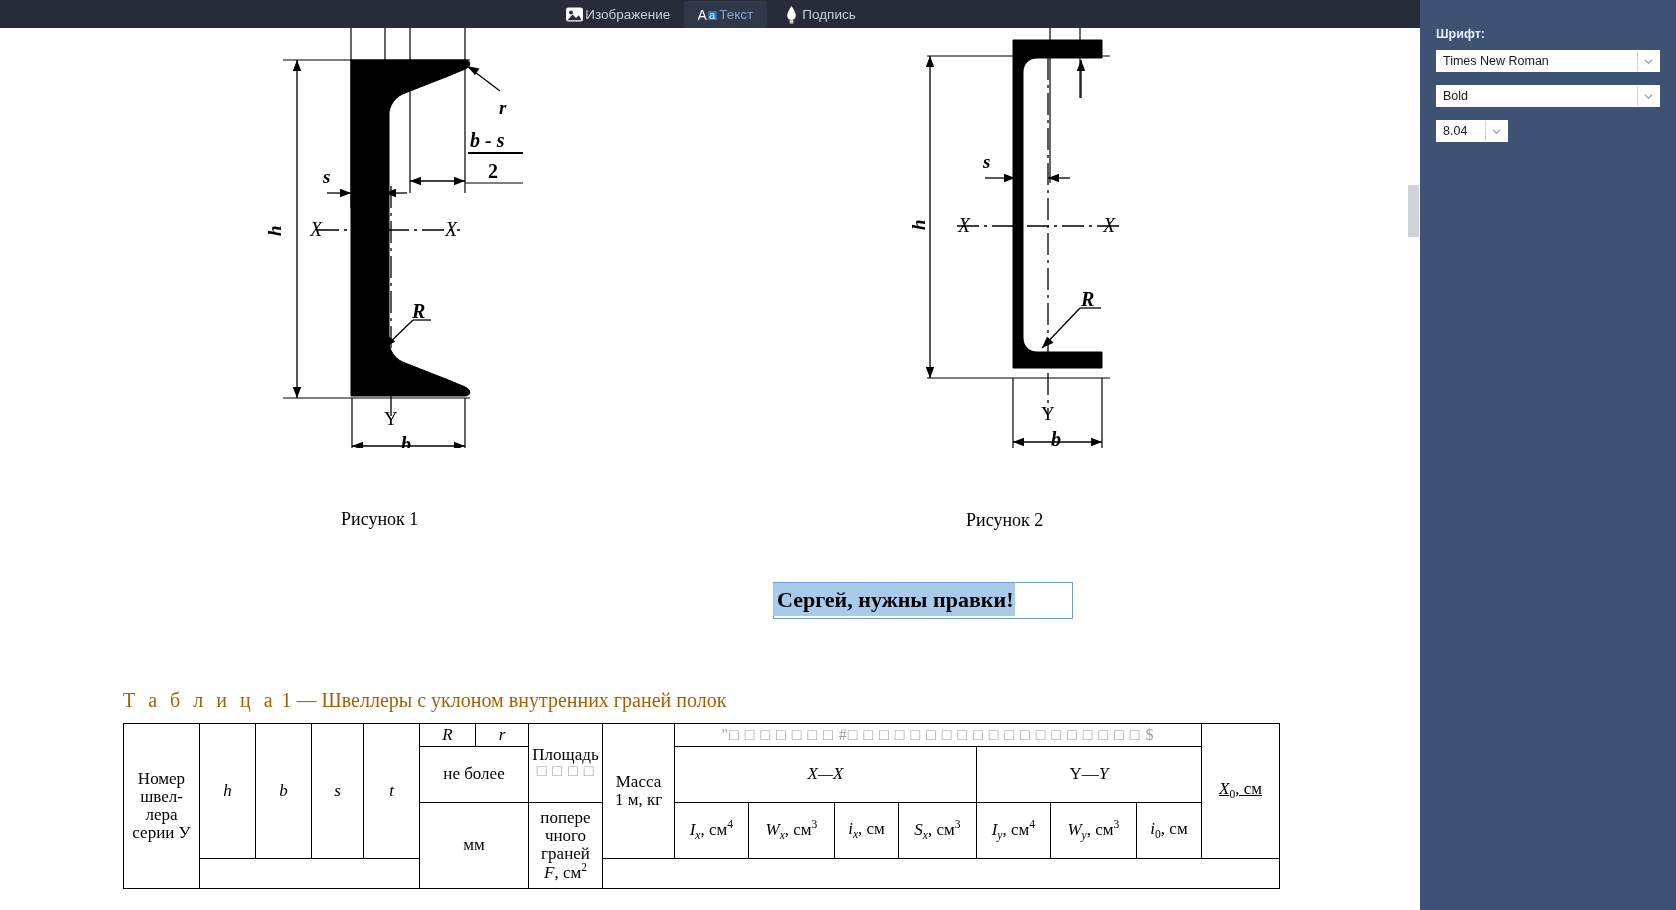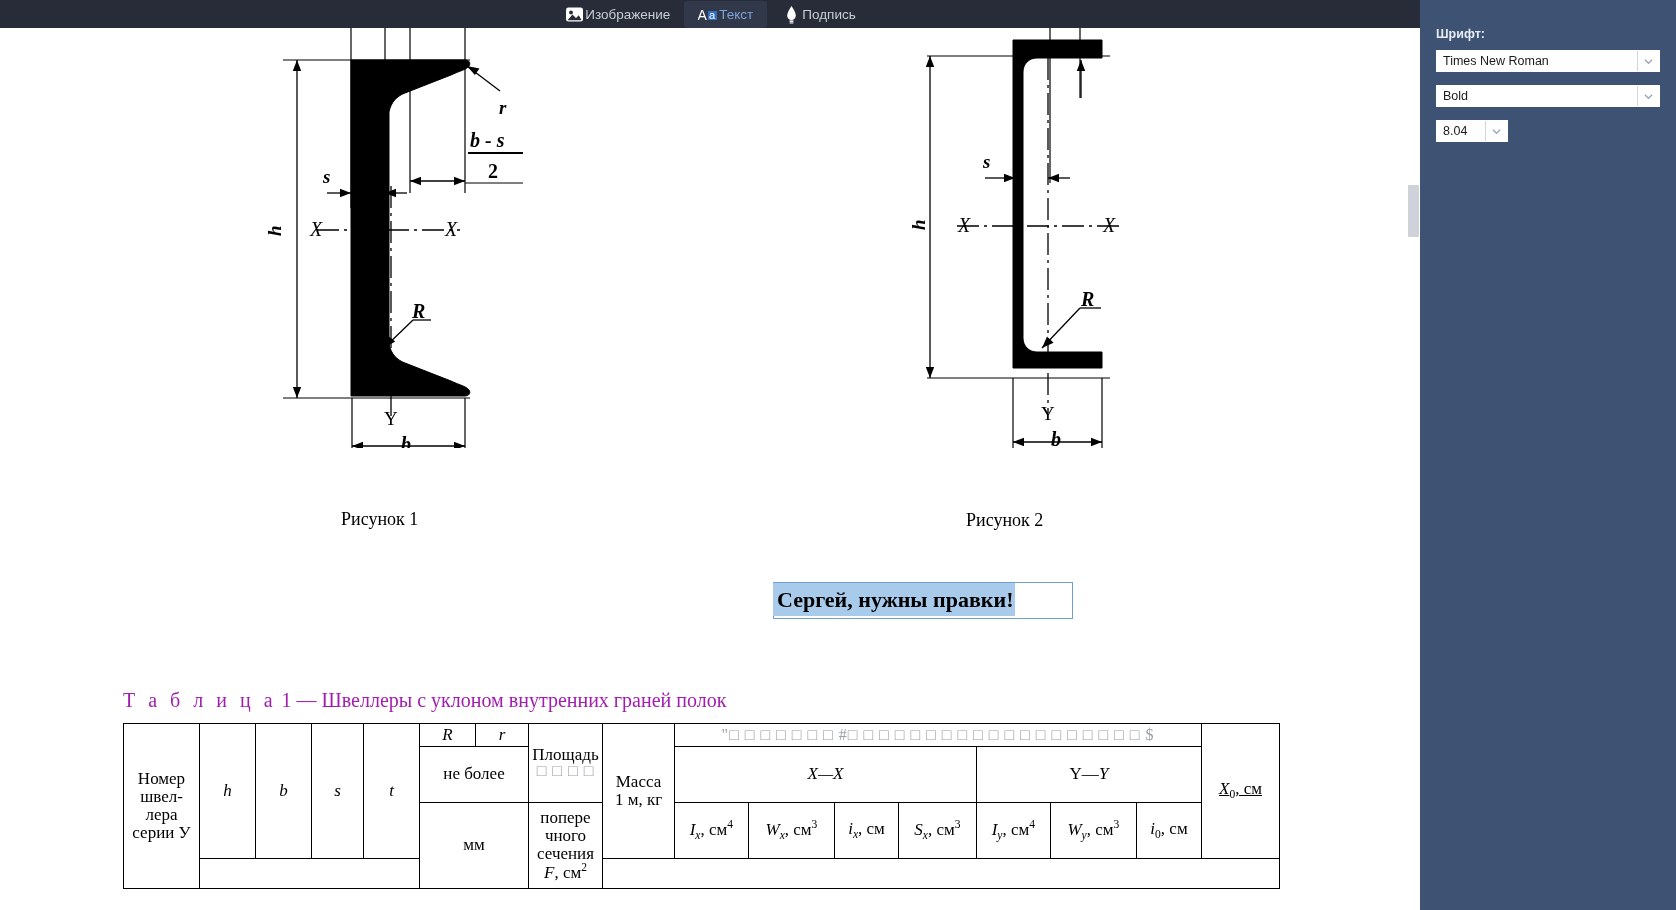--- a/index.html
+++ b/index.html
@@ -71,21 +71,21 @@
     width: 2px; height: 24px;
     background: #000;
     vertical-align: -4px;
     margin-right: -3px;
   }
 
   
   #table-title {
     position: absolute; left: 123px; top: 661px;
     font-family: "Liberation Serif", serif;
-    font-size: 20px; color: #a21caf;
+    font-size: 20px; color: #a16207;
     letter-spacing: 0px;
     white-space: nowrap;
   }
   #table-title .sp { letter-spacing: 4px; }
 
   table.gost {
     position: absolute; left: 123px; top: 695px;
     width: 1157px;
     border-collapse: collapse;
     font-family: "Liberation Serif", serif;
@@ -338,21 +338,21 @@
 
     <tr>
       <td colspan="2" class="tall">не более</td>
       <td colspan="4" class="tall"><span class="it">X—X</span></td>
       <td colspan="3" class="tall">Y—<span class="it">Y</span></td>
     </tr>
 
     <tr>
       <td colspan="2" rowspan="2">мм</td>
       <td rowspan="2">
-        <div>попере чного сечения</div>
+        <div>попере чного граней</div>
         <div><span class="it">F</span>, см<sup>2</sup></div>
       </td>
       <td class="tall"><span class="it">I</span><sub class="it">x</sub>, см<sup>4</sup></td>
       <td class="tall"><span class="it">W</span><sub class="it">x</sub>, см<sup>3</sup></td>
       <td class="tall"><span class="it">i</span><sub class="it">x</sub>, см</td>
       <td class="tall"><span class="it">S</span><sub class="it">x</sub>, см<sup>3</sup></td>
       <td class="tall"><span class="it">I</span><sub class="it">y</sub>, см<sup>4</sup></td>
       <td class="tall"><span class="it">W</span><sub class="it">y</sub>, см<sup>3</sup></td>
       <td class="tall"><span class="it">i</span><sub>0</sub>, см</td>
     </tr>

